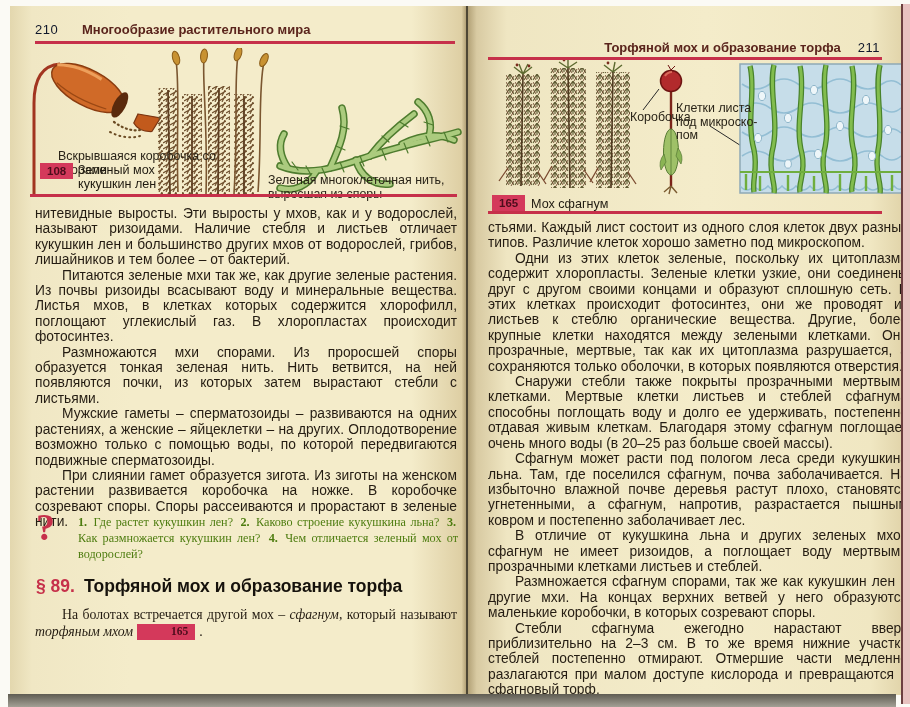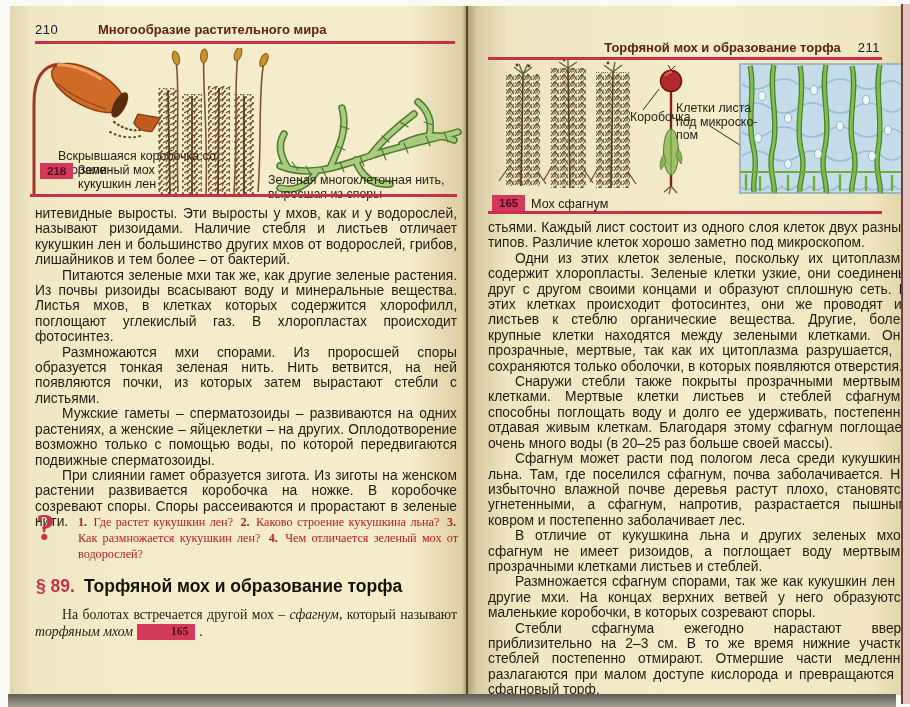--- a/index.html
+++ b/index.html
@@ -27,42 +27,42 @@
   .badge.inline{margin:0 4px;position:relative;top:-1px;}
 
   .bodytext{font-family:Liberation Sans, sans-serif;font-size:13.8px;line-height:15.4px;
             text-align:justify;color:#241c12;}
   .bodytext p{margin:0;text-indent:27px;}
   .bodytext p.cont{text-indent:0;}
 
   .qmark{font-family:"Liberation Serif",serif;font-weight:bold;font-size:38px;
          line-height:34px;color:#c6304a;}
   .qtext{font-family:"Liberation Serif",serif;font-size:12.2px;line-height:16px;
-         text-align:justify;color:#b91c1c;}
+         text-align:justify;color:#4d7c0f;}
   .qtext b{margin-right:2px;}
   .qtext .qpart{margin-right:3px;}
 
   .sechead{font-size:17.5px;font-weight:bold;color:#16120c;white-space:nowrap;}
   .sechead .secnum{color:#c6304a;margin-right:9px;}
 
   .intro{font-family:"Liberation Serif",serif;font-size:13.8px;line-height:17px;
          text-align:justify;color:#241c12;}
   .intro p{margin:0;text-indent:27px;}
 
   .r-head{display:flex;justify-content:flex-end;align-items:baseline;gap:17px;}
 </style>
 </head>
 <body>
 
 <div class="scan">
 
   <div class="page page-left"></div>
 
   <span class="abs pgnum" style="left:35px;top:22px;">210</span>
-  <span class="abs runhead" style="left:82px;top:22px;margin-left:16px;">Многообразие растительного мира</span>
+  <span class="abs runhead" style="left:82px;top:22px;">Многообразие растительного мира</span>
   <div class="abs redrule" style="left:35px;top:41px;width:420px;"></div>
 
   <svg class="abs" style="left:30px;top:48px;" width="435" height="148" viewBox="0 0 435 148">
     <defs>
       <pattern id="fuzz" width="7" height="6" patternUnits="userSpaceOnUse">
         <path d="M0,5 L7,1 M3,6 L6,0" stroke="#6e4e2c" stroke-width="1.1" fill="none"></path>
       </pattern>
     </defs>
 
     <g>
@@ -123,21 +123,21 @@
         <path d="M286,124 C278,138 264,144 250,140"></path>
         <path d="M326,112 C330,128 344,138 360,136"></path>
         <path d="M398,90 C404,76 398,62 388,54"></path>
         <path d="M258,120 C250,108 248,96 254,86"></path>
       </g>
       <path d="M262,114 l6,8 M276,118 l5,9 M292,120 l4,9 M310,114 l4,10 M330,108 l4,10 M352,102 l4,10 M374,95 l4,10 M396,88 l4,10 M414,84 l4,10 M306,98 l9,4 M310,78 l9,3 M352,88 l7,6 M370,74 l8,5 M394,74 l9,3 M268,130 l7,6" stroke="#4e7c2e" stroke-width="1.2"></path>
     </g>
   </svg>
 
   <div class="abs figlabel" style="left:58px;top:130px;width:172px;margin-top:20px;">Вскрывшаяся коробочка со спорами</div>
-  <span class="abs badge" style="left:40px;top:163px;">218</span>
+  <span class="abs badge" style="left:40px;top:163px;">108</span>
   <div class="abs figcap" style="left:78px;top:163px;width:122px;">Зеленый мох кукушкин лен</div>
   <div class="abs figlabel" style="left:268px;top:174px;width:196px;">Зеленая многоклеточная нить, выросшая из споры</div>
   <div class="abs redrule" style="left:30px;top:194px;width:427px;"></div>
 
   <div class="abs bodytext" style="left:35px;top:206px;width:422px;">
     <p class="cont">нитевидные выросты. Эти выросты у мхов, как и у водорослей, называют ризоидами. Наличие стебля и листьев отличает кукушкин лен и большинство других мхов от водорослей, грибов, лишайников и тем более – от бактерий.</p>
     <p>Питаются зеленые мхи так же, как другие зеленые растения. Из почвы ризоиды всасывают воду и минеральные вещества. Листья мхов, в клетках которых содержится хлорофилл, поглощают углекислый газ. В хлоропластах происходит фотосинтез.</p>
     <p>Размножаются мхи спорами. Из проросшей споры образуется тонкая зеленая нить. Нить ветвится, на ней появляются почки, из которых затем вырастают стебли с листьями.</p>
     <p>Мужские гаметы – сперматозоиды – развиваются на одних растениях, а женские – яйцеклетки – на других. Оплодотворение возможно только с помощью воды, по которой передвигаются подвижные сперматозоиды.</p>
     <p>При слиянии гамет образуется зигота. Из зиготы на женском растении развивается коробочка на ножке. В коробочке созревают споры. Споры рассеиваются и прорастают в зеленые нити.</p>

